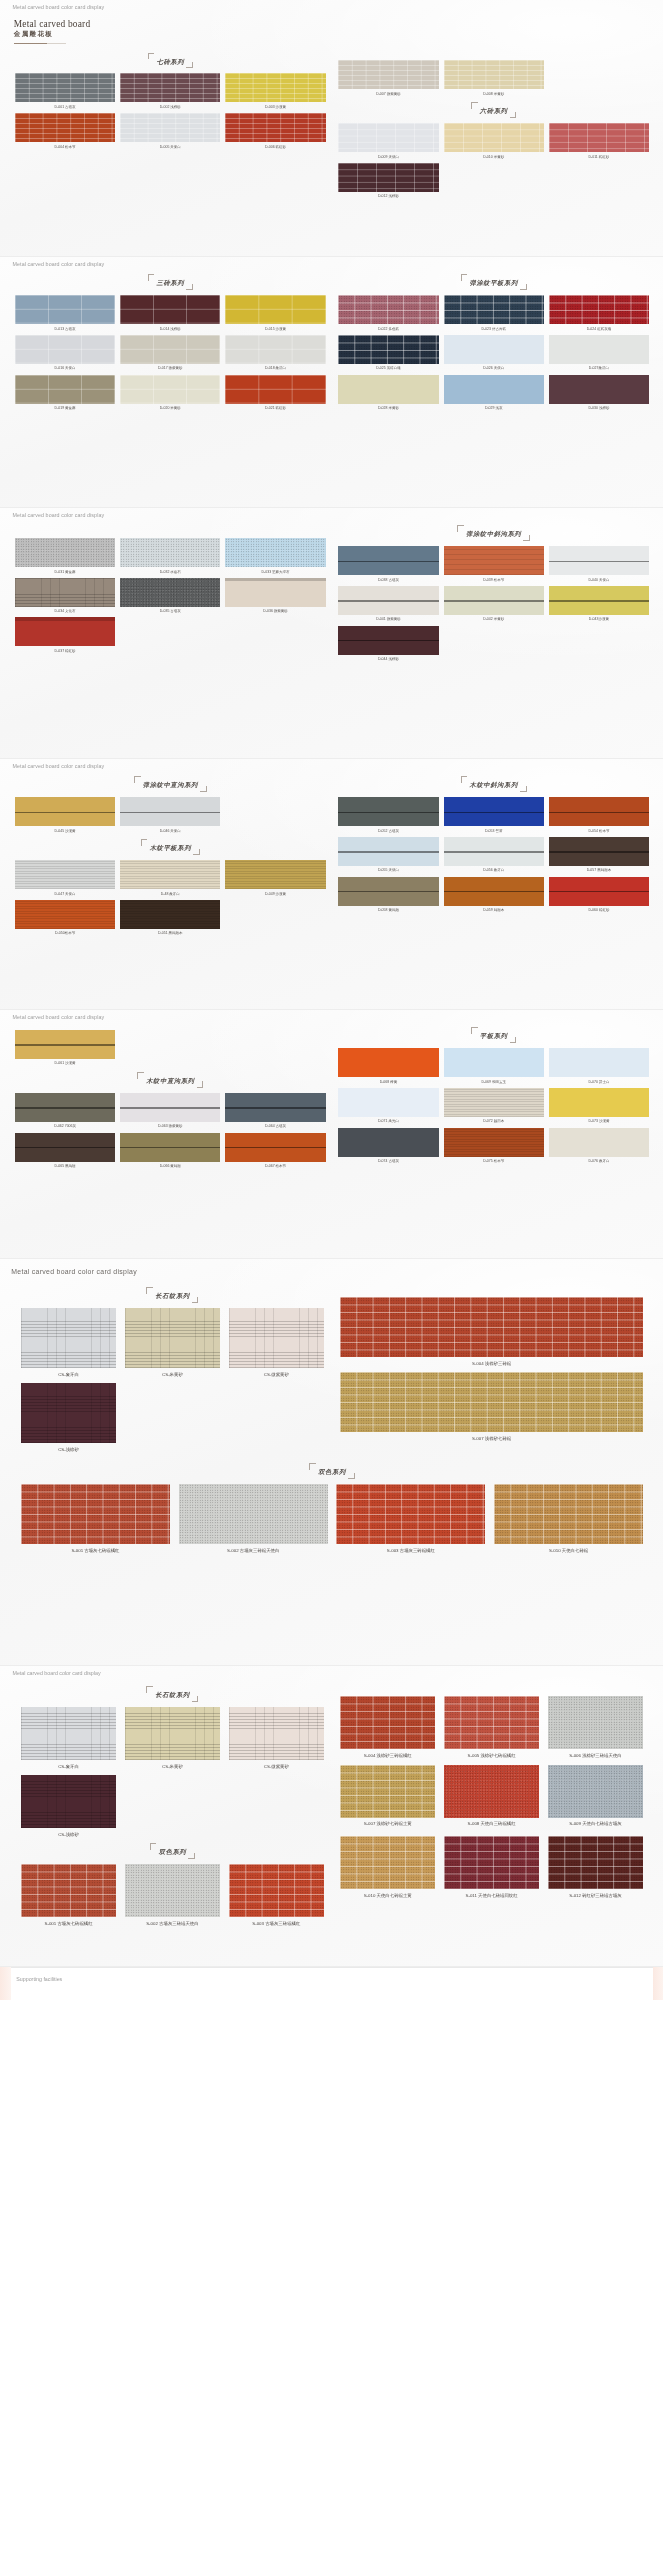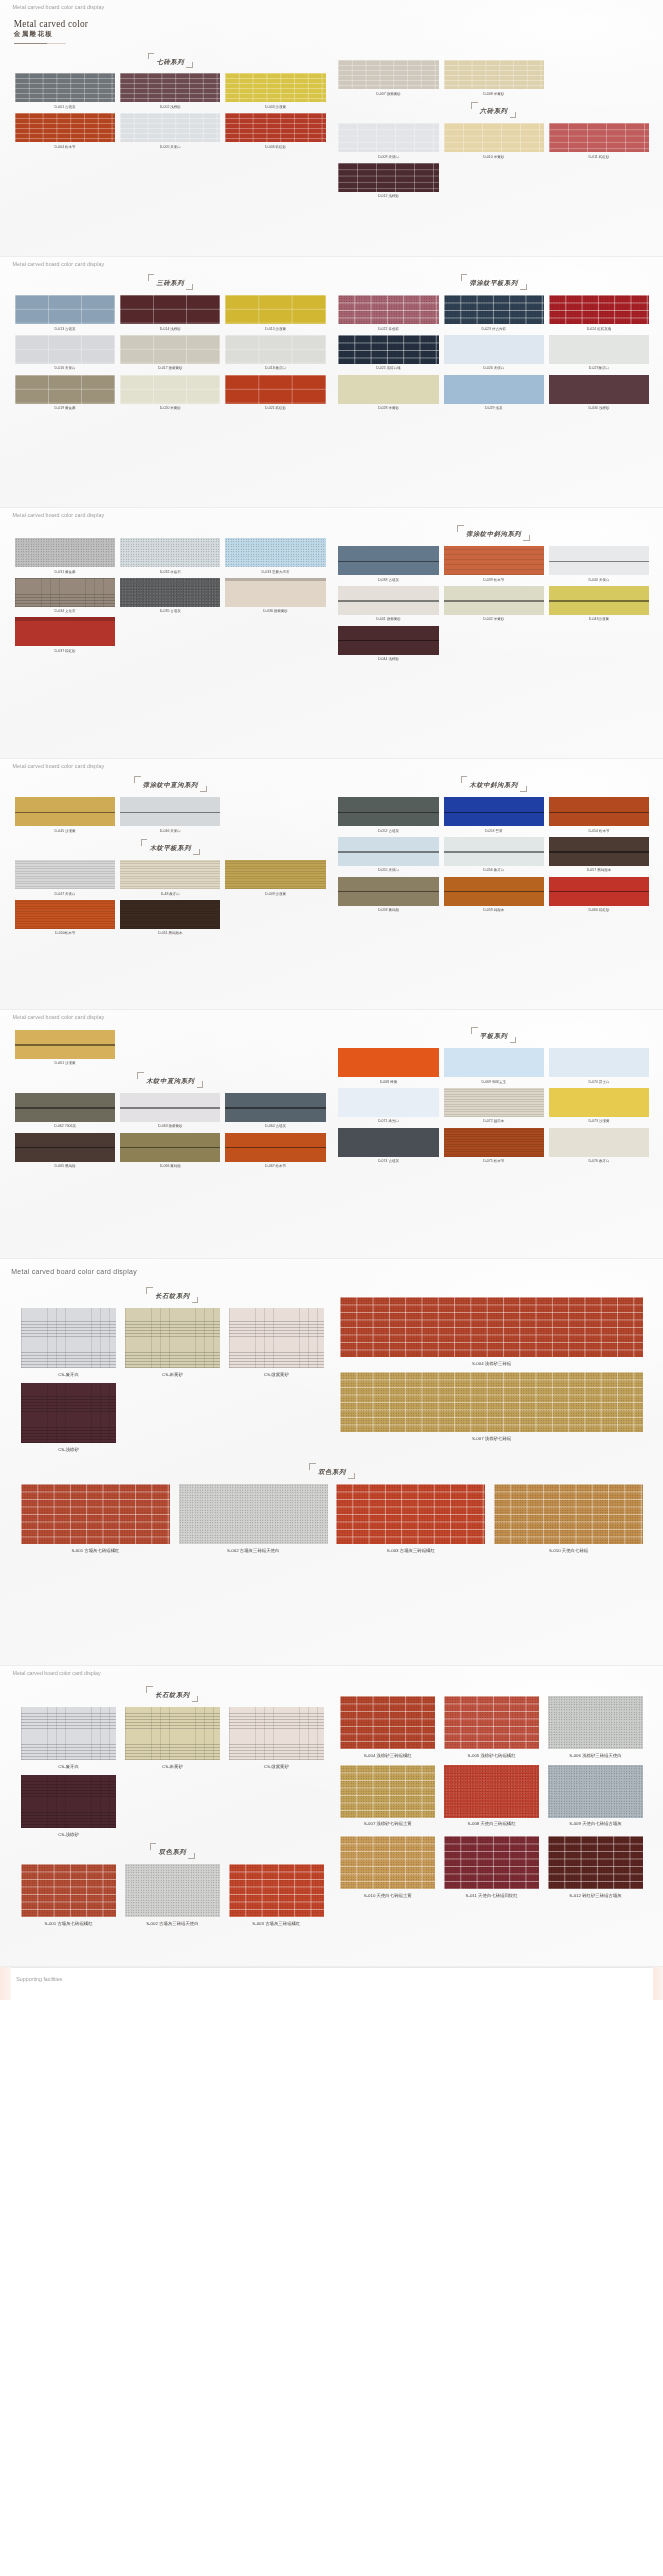--- a/index.html
+++ b/index.html
@@ -121,21 +121,21 @@
 <body>
 
 <div class="page">
   <div class="rail l"></div>
   <div class="rail r"></div>
 
   <div class="panel" style="height:257px;">
     <div class="wash"></div>
     <div class="eyebrow">Metal carved board color card display</div>
     <div class="brandblock">
-      <div class="brand-en">Metal carved color</div>
+      <div class="brand-en">Metal carved board</div>
       <div class="brand-cn">金属雕花板</div>
       <div class="brand-rule"></div>
     </div>
     <div class="cols" style="padding-top:2.5px;">
       <div class="col left">
         <div class="series-title"><span>七砖系列</span></div>
         <div class="grid">
             <div class="cell">
               <div class="sw t-brick7" style="background: rgb(110, 116, 120);"></div>
               <div class="cap">D-001 古墙灰</div>

